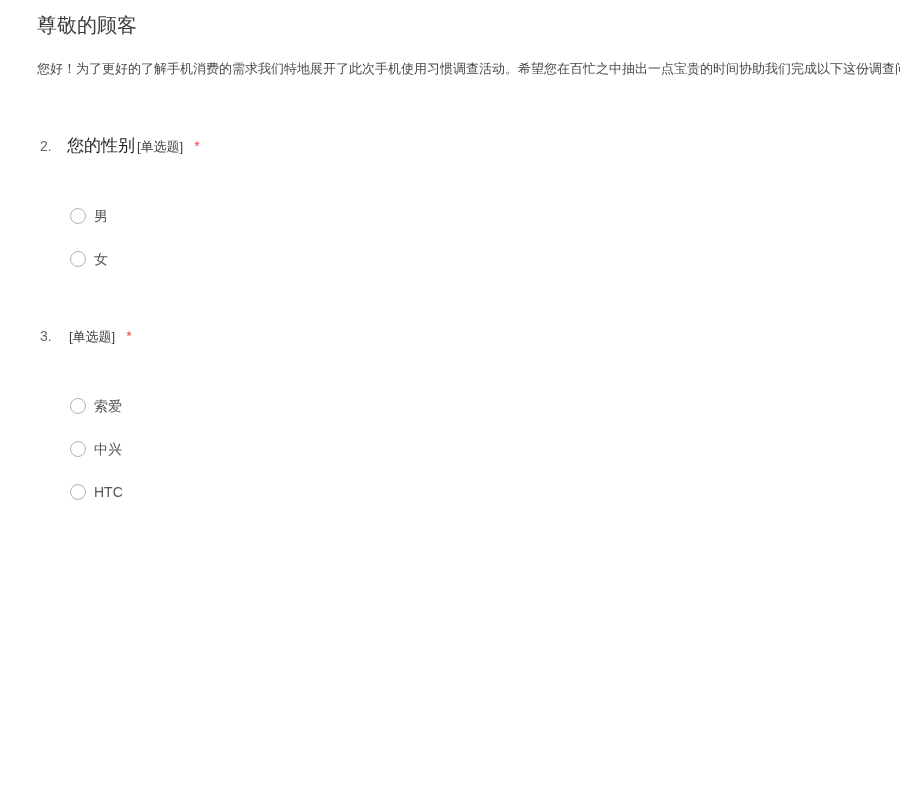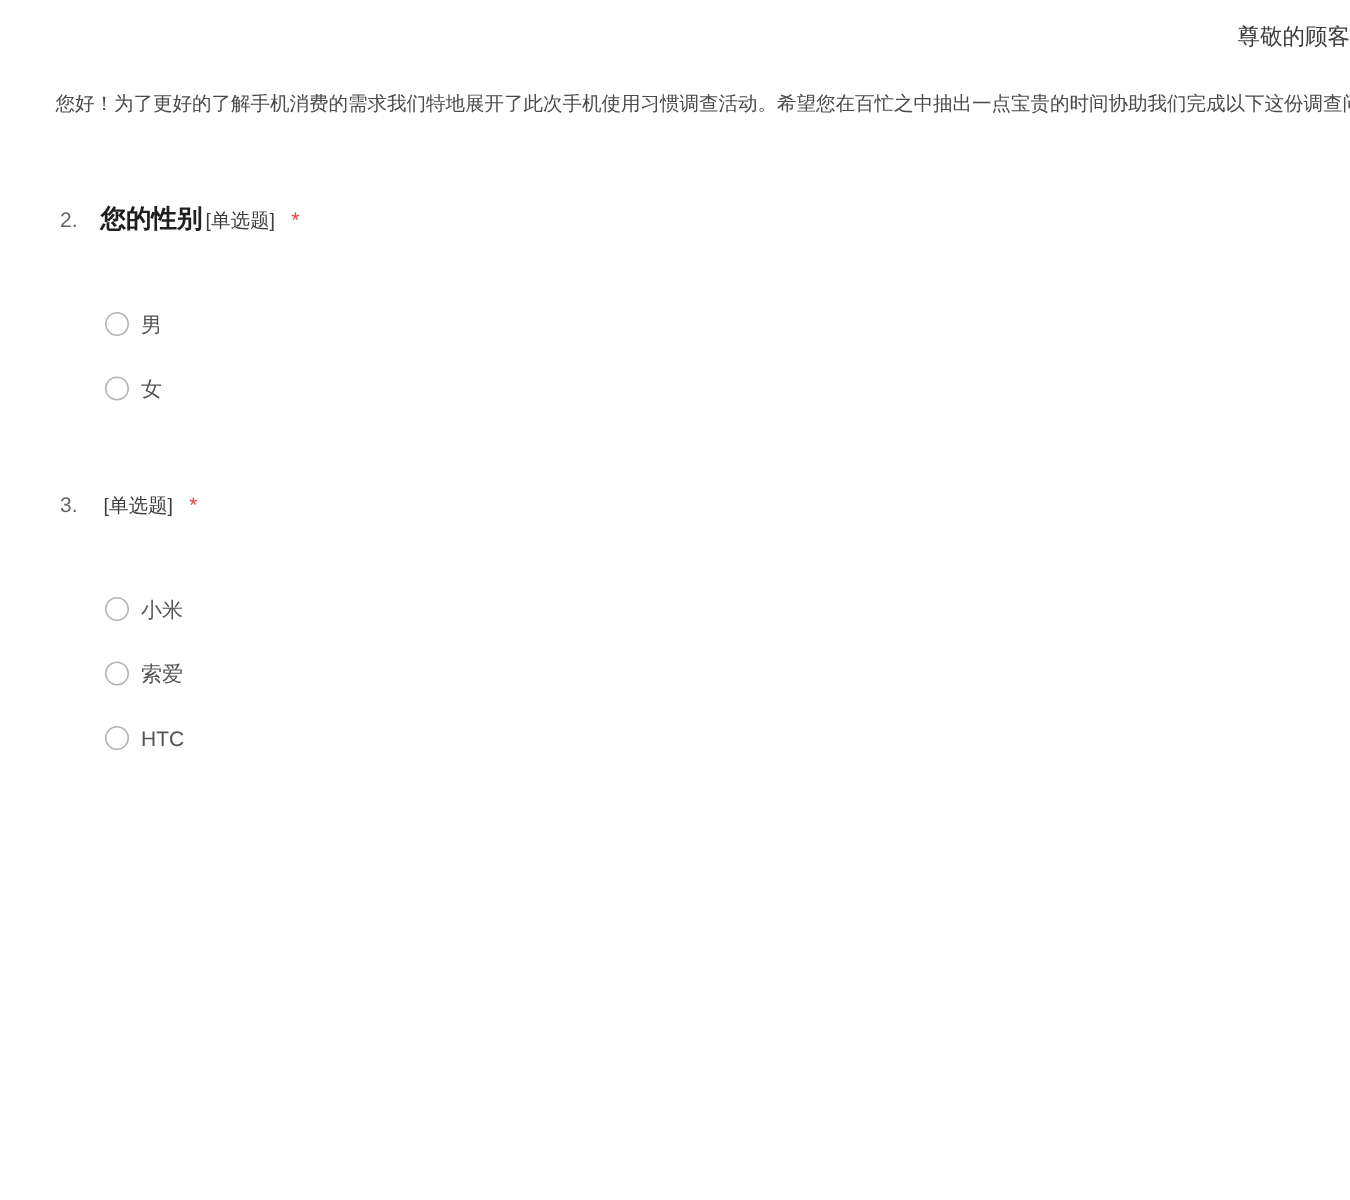--- a/index.html
+++ b/index.html
@@ -4,34 +4,34 @@
 <style>
   html, body { margin: 0; padding: 0; }
   body {
     width: 900px; height: 800px; overflow: hidden;
     background: #ffffff;
     font-family: "Liberation Sans", "DejaVu Sans", sans-serif;
   }
   .page { padding: 16px 0 0 37px; width: 863px; }
 
   .greeting {
-    margin: 0; font-size: 15px; font-weight: 400;
-    color: #3c3c3c; line-height: 18px; text-align: right;
+    margin: 0; font-size: 20px; font-weight: 400;
+    color: #3c3c3c; line-height: 18px;
   }
   .intro {
     margin: 26px 0 0 0; font-size: 13px; color: #4a4a4a;
     line-height: 18px; white-space: nowrap; overflow: hidden; width: 863px;
   }
 
   .question { margin-top: 59px; padding-left: 3px; }
   .question + .question { margin-top: 47px; }
 
   .q-header { display: flex; align-items: baseline; line-height: 18px; }
   .q-number { font-size: 14px; color: #666; width: 27px; flex: 0 0 27px; }
-  .q-title  { font-size: 17px; font-weight: 700; color: #1f1f1f; text-align: right; }
+  .q-title  { font-size: 17px; font-weight: 400; color: #1f1f1f; text-align: right; }
   .q-tag    { font-size: 13px; color: #3d3d3d; margin-left: 2px; }
   .q-required { font-size: 14px; color: var(--required-color, #e64545); margin-left: 11px; font-weight: 400; }
 
   .options { margin-top: 38px; margin-left: 30px; }
   .option {
     display: flex; align-items: center; height: 43px; cursor: pointer;
   }
   .radio {
     width: 14px; height: 14px; border: 1px solid #b3b3b3; border-radius: 50%;
     background: #fff; display: inline-block; flex: 0 0 14px;
@@ -71,34 +71,34 @@
   <div class="question">
     <div class="q-header">
       <span class="q-number">3.</span>
       <span class="q-tag">[单选题]</span>
       <span class="q-required">*</span>
     </div>
     <div class="options">
 
 
 
-        <label class="option">
-          <span class="radio"></span>
-          <span class="option-label">小米</span>
-        </label>
 
 
 
 
 
         <label class="option">
           <span class="radio"></span>
           <span class="option-label">索爱</span>
         </label>
 
+        <label class="option">
+          <span class="radio"></span>
+          <span class="option-label">中兴</span>
+        </label>
 
         <label class="option">
           <span class="radio"></span>
           <span class="option-label">HTC</span>
         </label>
       </div>
   </div>
 
 </div>
 

